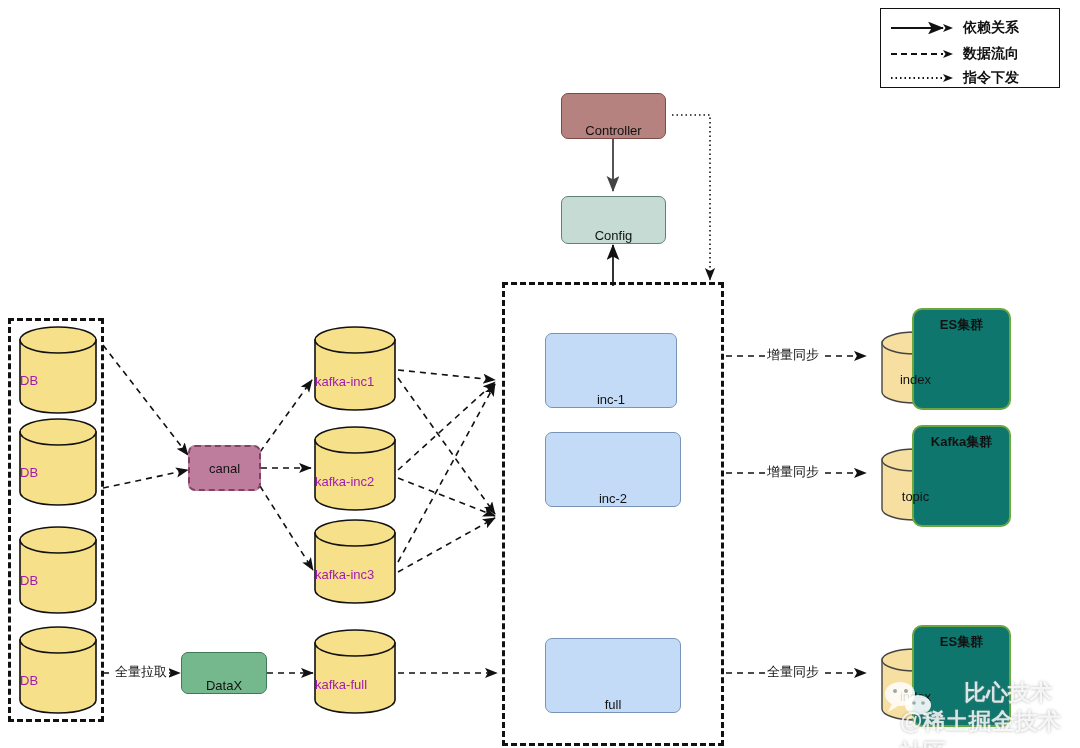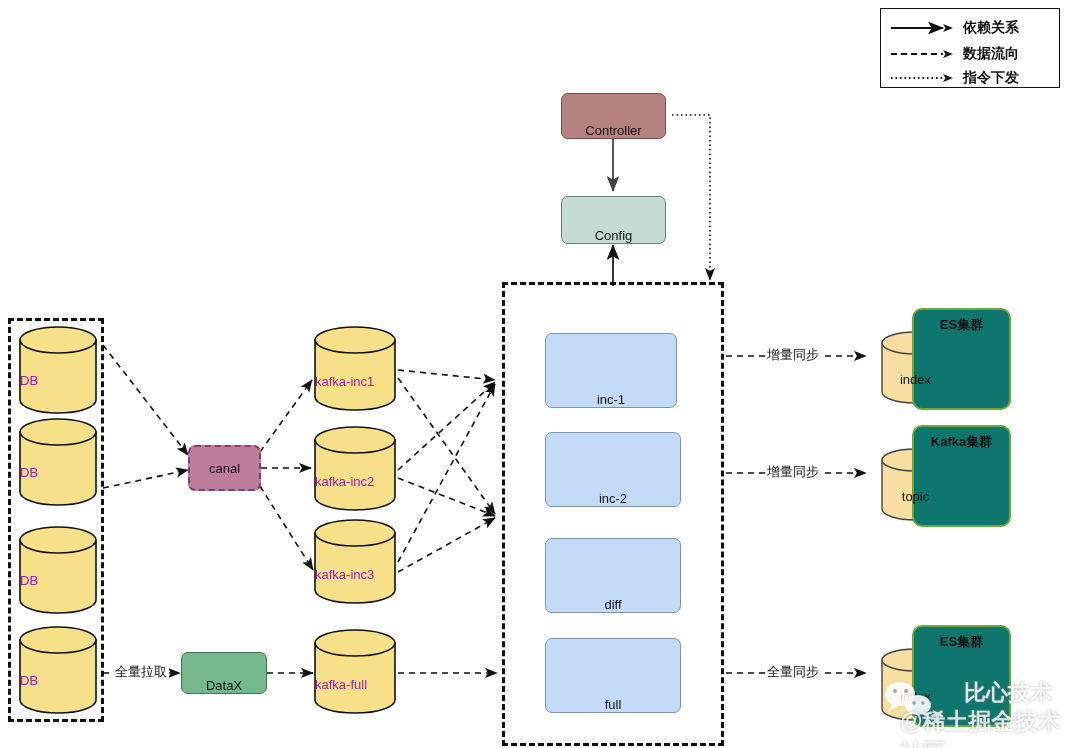--- a/index.html
+++ b/index.html
@@ -163,23 +163,20 @@
   <div class="cyl" style="left:315px;top:643px;width:80px;height:70px;">
     <span class="lbl" style="top:34px;">kafka-full</span>
   </div>
 
   <div class="node rbox proc" style="left:545px;top:305px;width:132px;height:75px;margin-top:28px;">
     <span>inc-1</span>
   </div>
   <div class="node rbox proc" style="left:545px;top:432px;width:136px;height:75px;">
     <span>inc-2</span>
   </div>
-  <div class="node rbox proc" style="left:545px;top:538px;width:136px;height:75px;">
-    <span>diff</span>
-  </div>
   <div class="node rbox proc" style="left:545px;top:638px;width:136px;height:75px;">
     <span>full</span>
   </div>
 
   <div class="cluster" style="left:868px;top:308px;width:95px;height:98px;position:absolute;">
     <span class="ctitle">ES集群</span>
   </div>
   <div style="position:absolute;left:868px;top:372px;width:95px;text-align:center;font-size:13px;color:#111;">
     <span>index</span>
   </div>

